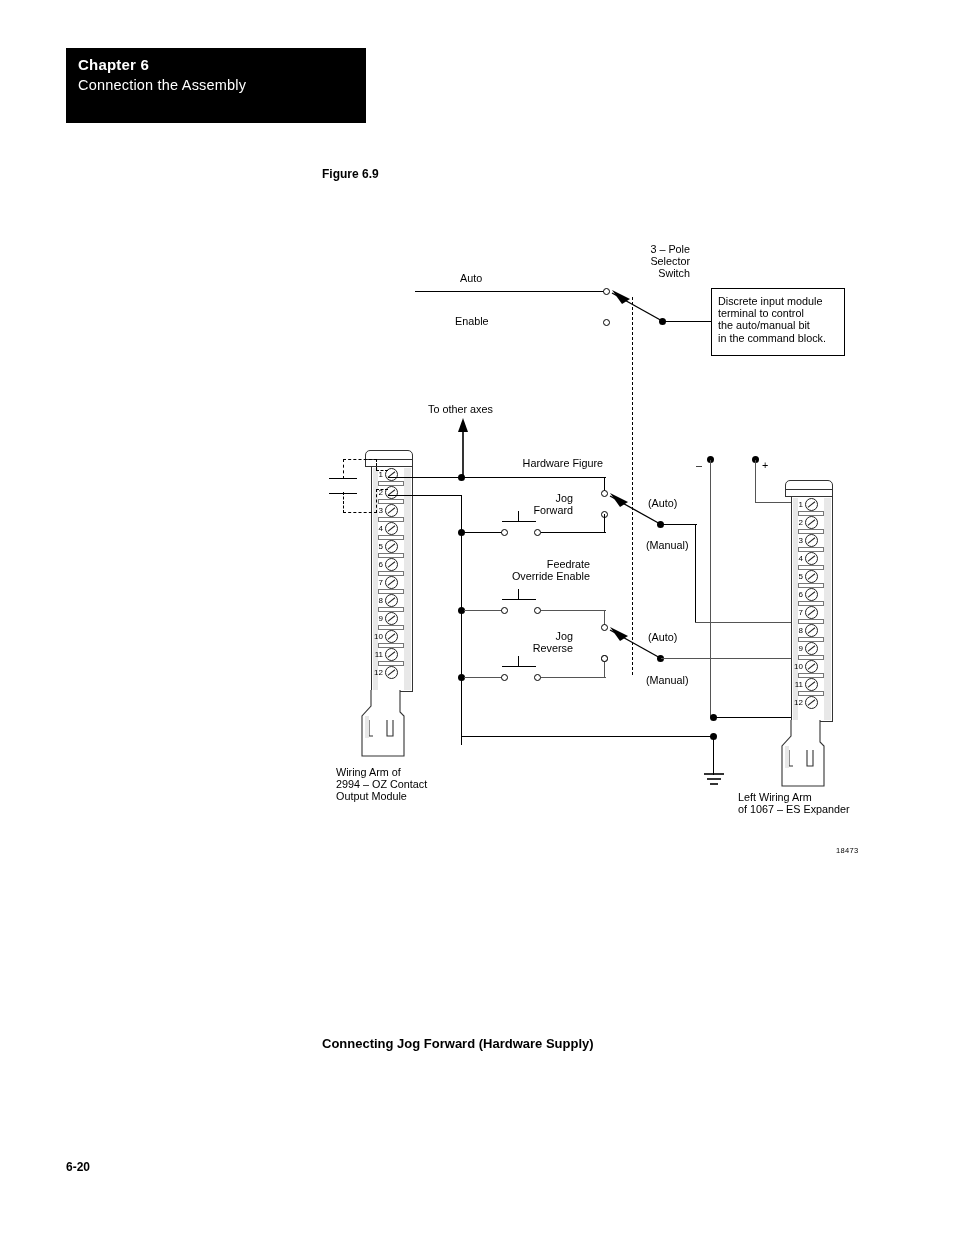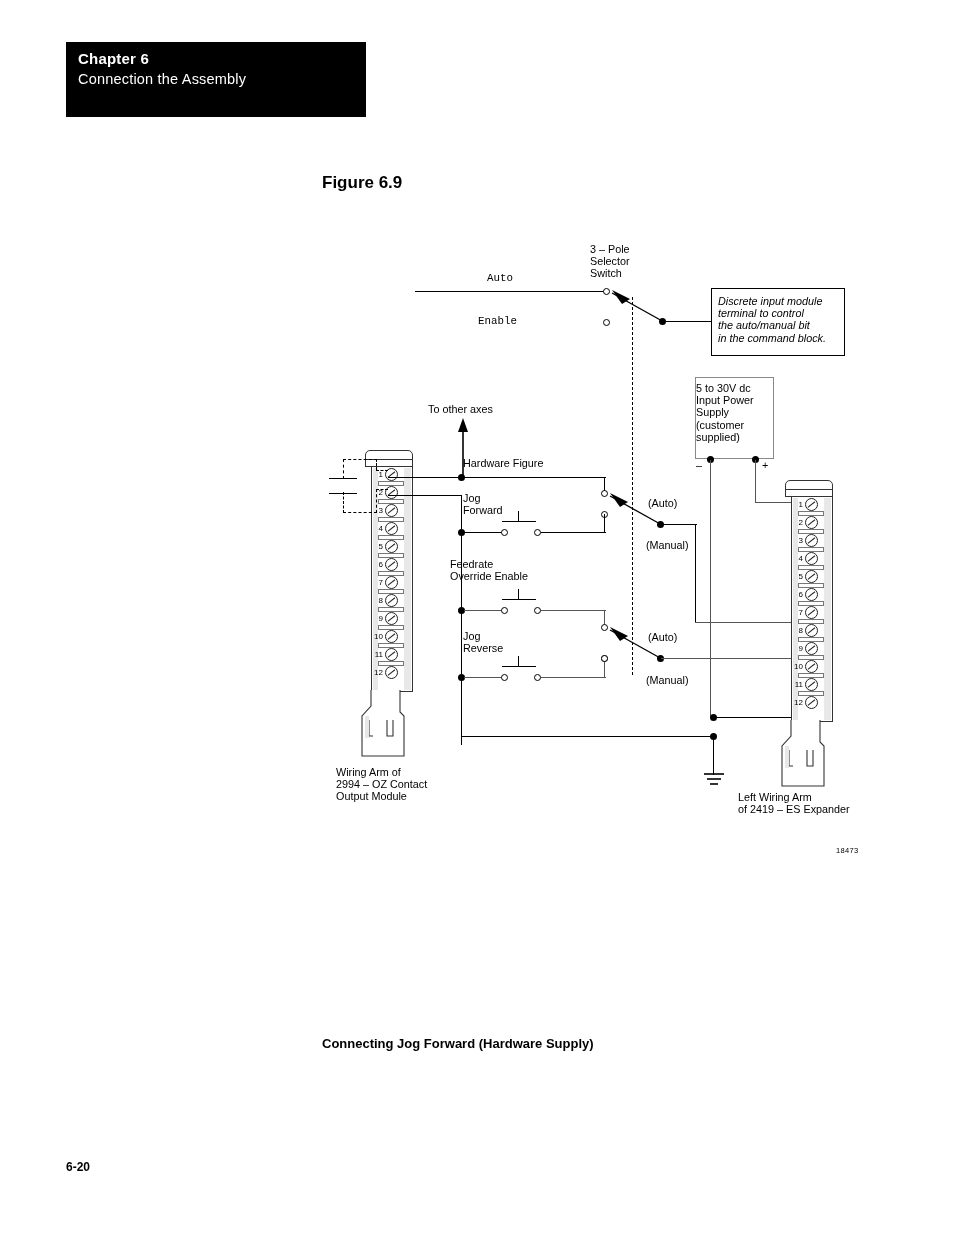--- a/index.html
+++ b/index.html
@@ -2,34 +2,34 @@
 <html><head>
 <meta charset="utf-8">
 <style>
   html,body{margin:0;padding:0;background:#ffffff;}
   body{width:954px;height:1235px;position:relative;
        font-family:"Liberation Sans", sans-serif;color:#000;
        -webkit-font-smoothing:antialiased;}
   .abs{position:absolute;}
 
   
-  #chapter-banner{left:66px;top:42px;width:300px;height:75px;background:#000;}
+  #chapter-banner{left:66px;top:48px;width:300px;height:75px;background:#000;}
   #chapter-banner .ch-num{position:absolute;left:12px;top:8px;color:#fff;
       font-size:15px;font-weight:bold;letter-spacing:.2px;}
   #chapter-banner .ch-title{position:absolute;left:12px;top:29px;color:#fff;
       font-size:14.5px;font-weight:normal;letter-spacing:.2px;}
 
   
-  #figure-caption{left:322px;top:176px;width:552px;font-size:17px;
+  #figure-caption{left:322px;top:168px;width:552px;font-size:12px;
       font-weight:bold;line-height:13.4px;}
 
   
   .dt{font-size:10.8px;line-height:12.2px;white-space:pre;}
-  .dtc{font-size:10.8px;line-height:12.2px;text-align:left;white-space:pre;}
-  .dtr{font-size:10.8px;line-height:12.2px;text-align:center;white-space:pre;font-family:Liberation Mono, monospace;}
+  .dtc{font-size:10.8px;line-height:12.2px;text-align:right;white-space:pre;}
+  .dtr{font-size:10.8px;line-height:12.2px;text-align:left;white-space:pre;}
 
   
   .wh{position:absolute;background:#000;height:1.4px;}
   .wv{position:absolute;background:#000;width:1.4px;}
   .wh-l{position:absolute;background:#555;height:1.1px;}
   .wv-l{position:absolute;background:#555;width:1.1px;}
   .node{position:absolute;width:7px;height:7px;border-radius:50%;
         background:#000;}
   .onode{position:absolute;width:7px;height:7px;border-radius:50%;
         background:#fff;border:1.1px solid #000;box-sizing:border-box;}
@@ -96,33 +96,26 @@
     <line x1="12" y1="10" x2="64" y2="39" stroke="#000" stroke-width="1.3"></line>
     <polygon points="12,7 30,16 22,21" fill="#000"></polygon>
   </svg>
   <div class="node" style="left:659px;top:318px;"></div>
 
   <div class="wh" style="left:663px;top:321px;width:48px;"></div>
 
   <div class="dash-v" style="left:632px;top:297px;height:378px;"></div>
 
   <div class="boxed" style="left:711px;top:288px;width:134px;height:68px;">
-    <div class="dt" style="position:absolute;left:6px;top:6px;font-style:italic;">Discrete input module
+    <div class="dt" style="position:absolute;left:6px;top:6px;">Discrete input module
 terminal to control
 the auto/manual bit
 in the command block.</div>
   </div>
 
-  <div class="boxed-light" style="left:695px;top:377px;width:79px;height:82px;">
-    <div class="dtc" style="position:absolute;left:0;top:4px;width:79px;">5 to 30V dc
-Input Power
-Supply
-(customer
-supplied)</div>
-  </div>
   <div class="node" style="left:707px;top:456px;"></div>
   <div class="node" style="left:752px;top:456px;"></div>
   <div class="abs dt" style="left:696px;top:459px;">–</div>
   <div class="abs dt" style="left:762px;top:459px;">+</div>
 
   <div class="wv-l" style="left:710px;top:460px;height:257px;"></div>
 
   <div class="wv-l" style="left:755px;top:460px;height:43px;"></div>
   <div class="wh-l" style="left:755px;top:502px;width:36px;"></div>
 
@@ -377,20 +370,20 @@
       <path d="M9,30 L9,46 L13,46" fill="none" stroke="#333" stroke-width="1.1"></path>
       <path d="M27,30 L27,46 L33,46 L33,30" fill="none" stroke="#333" stroke-width="1.1"></path>
       <rect x="5" y="26" width="4" height="22" fill="#e8e8e8" stroke="none"></rect>
     </svg>
   </div>
 
   <div class="abs dt" style="left:336px;top:766px;">Wiring Arm of
 2994 – OZ Contact
 Output Module</div>
   <div class="abs dt" style="left:738px;top:791px;">Left Wiring Arm
-of 2419 – ES Expander</div>
+of 1067 – ES Expander</div>
 
   <div class="abs" id="fig-id">18473</div>
 </div>
 
 <div class="abs" id="section-heading">Connecting Jog Forward (Hardware Supply)</div>
 
 <div class="abs" id="folio">6-20</div>
 
 </body></html>

